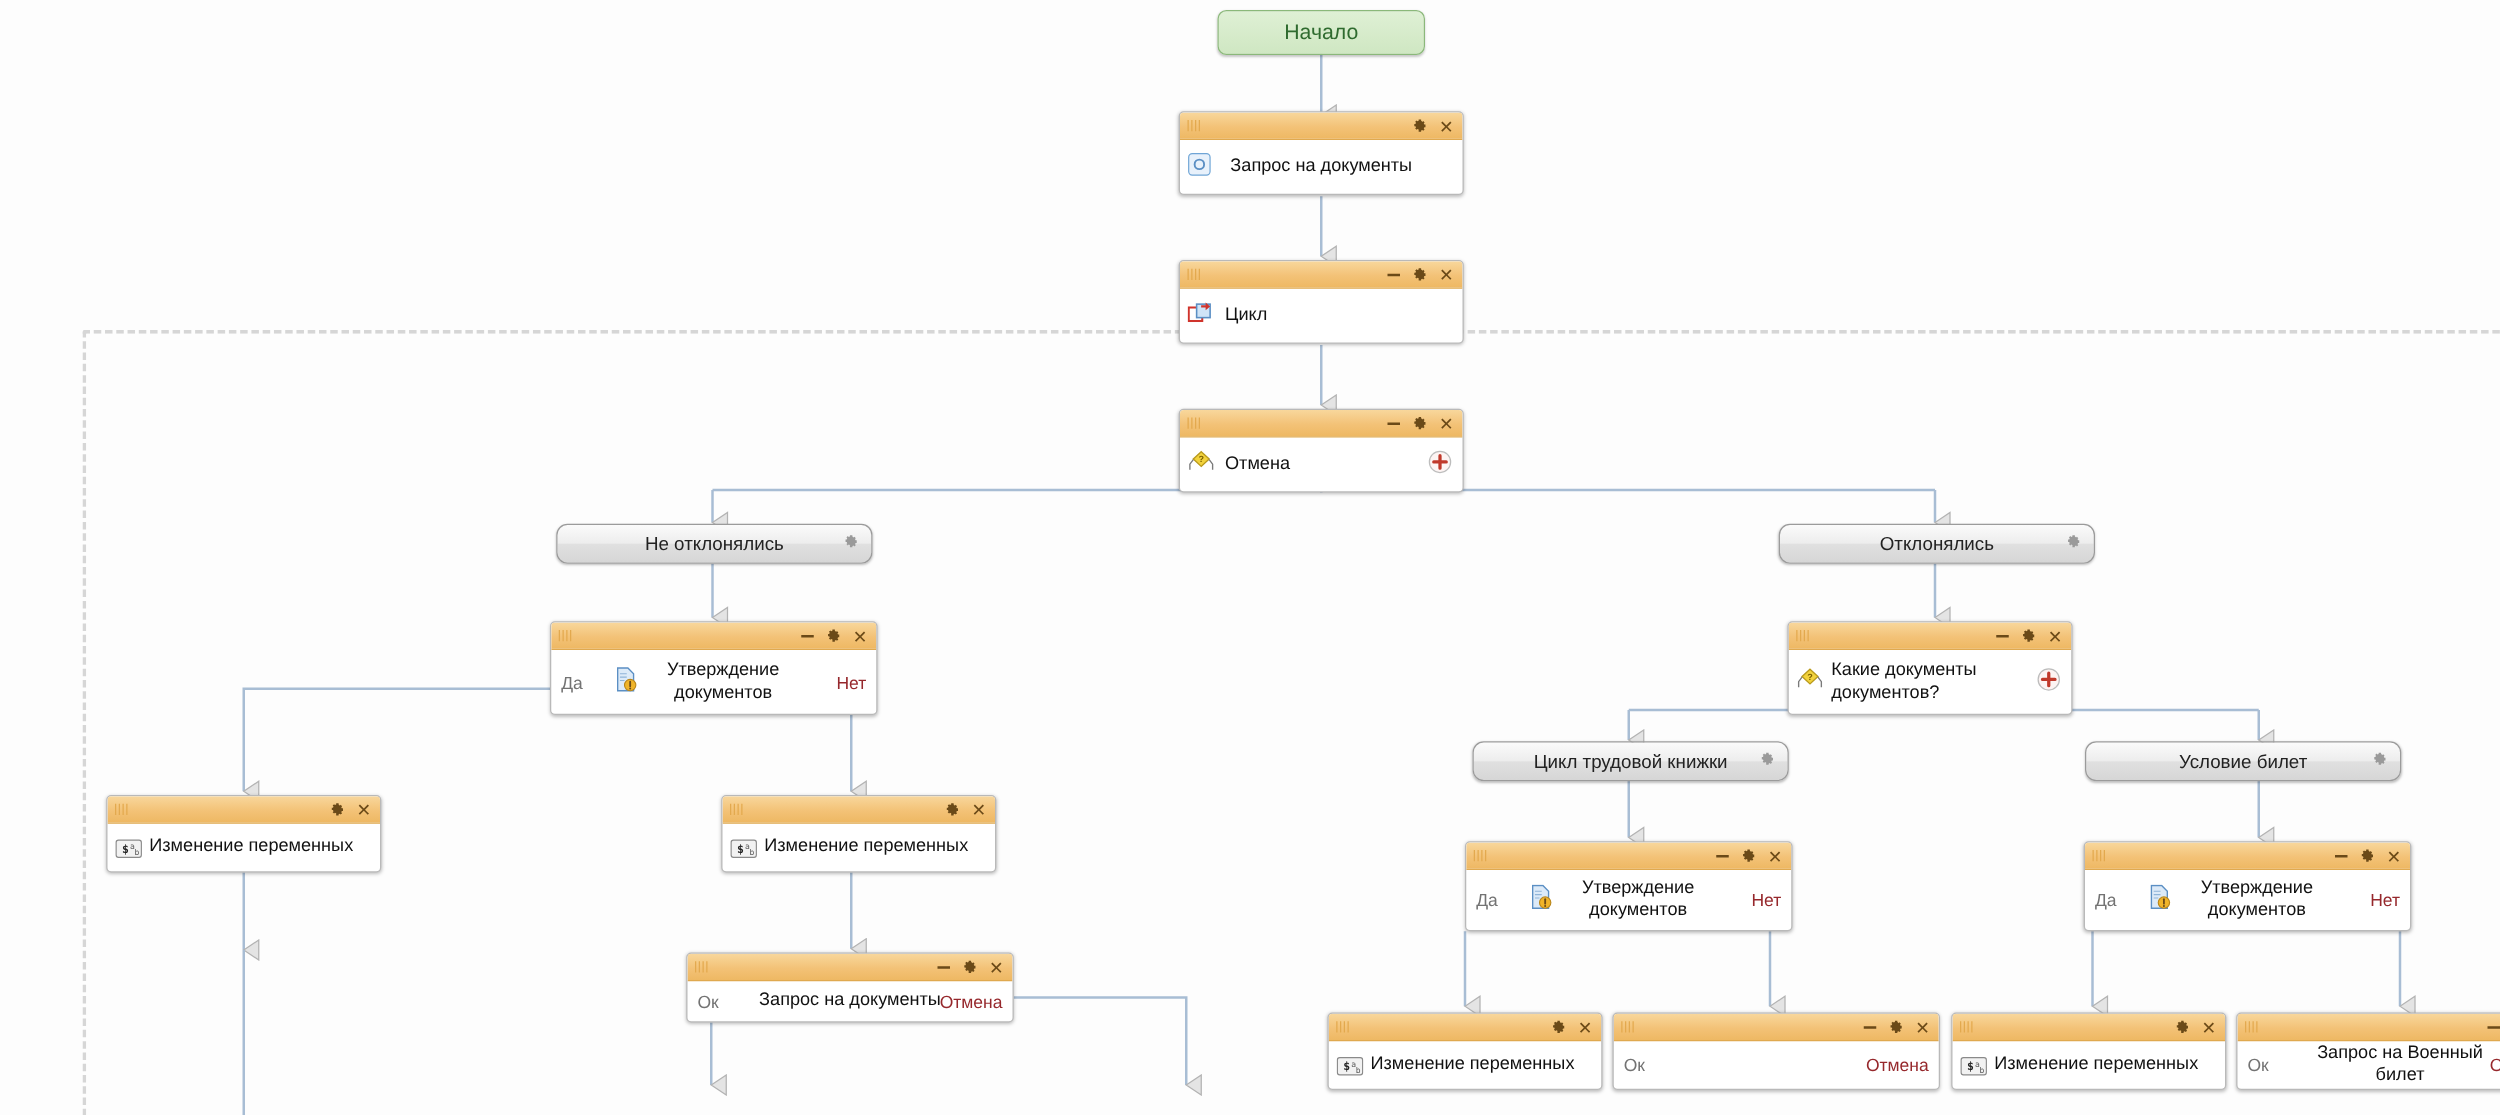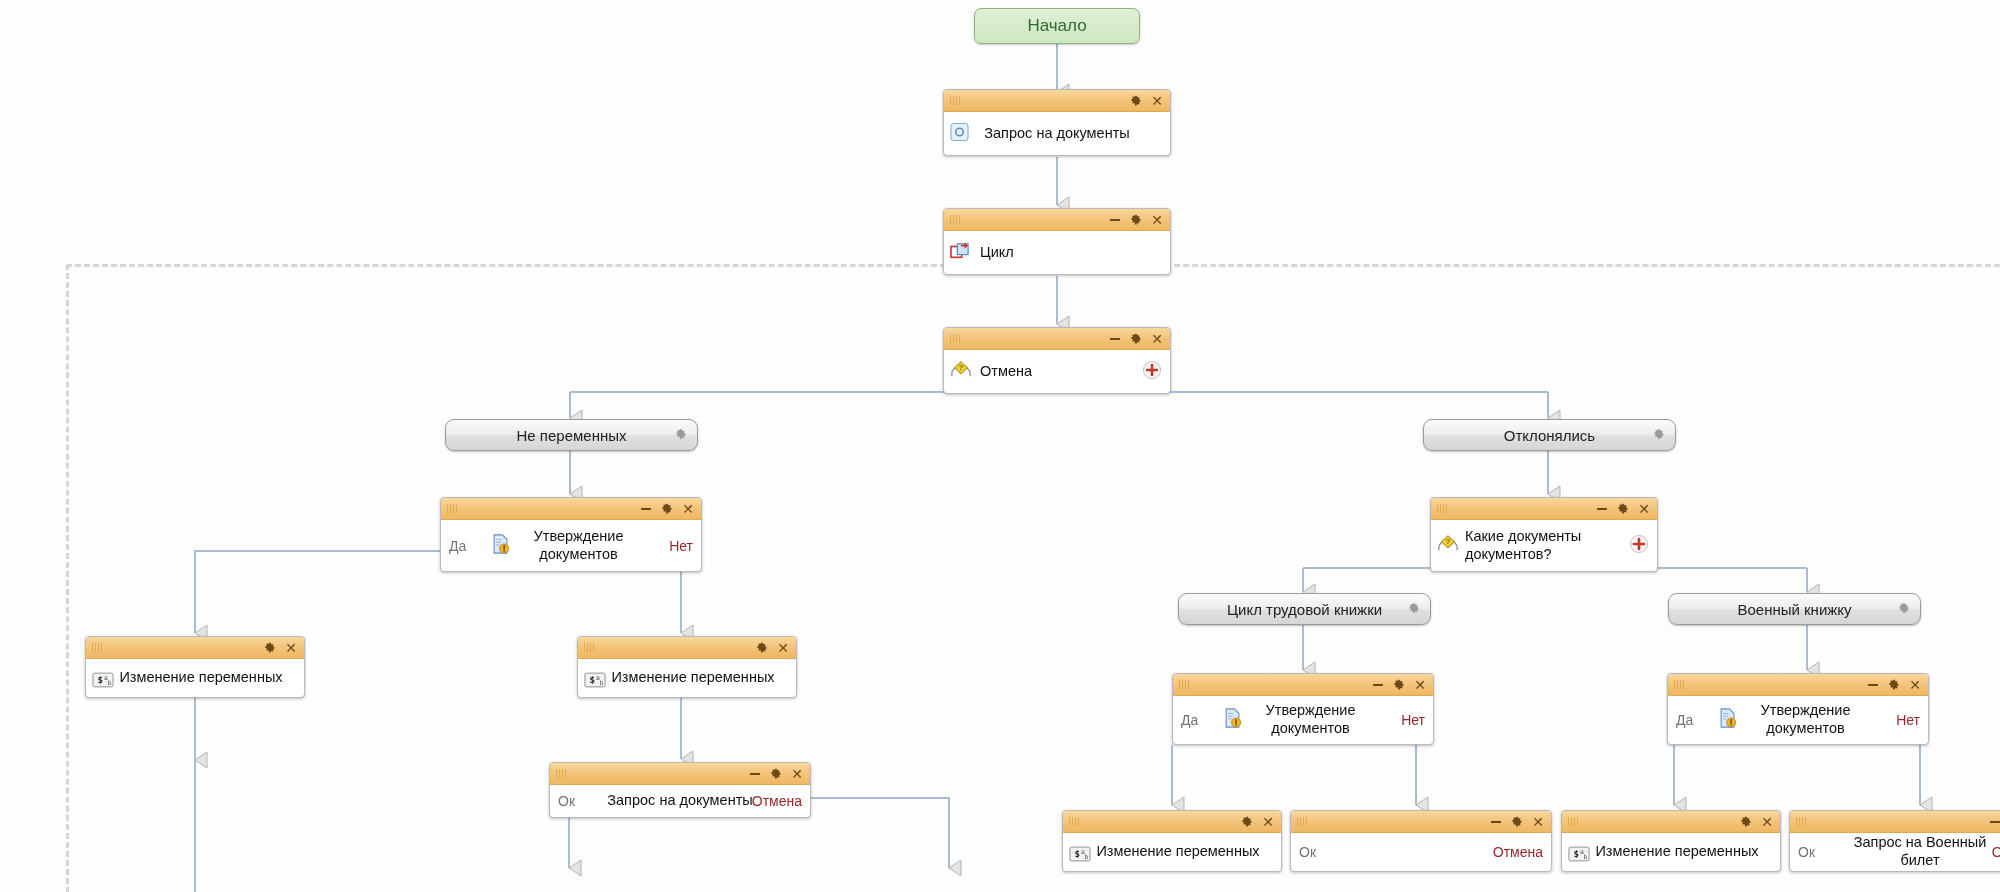--- a/index.html
+++ b/index.html
@@ -248,21 +248,21 @@
       <span class="plus-btn">
         <svg width="20" height="20" viewBox="0 0 20 20">
             <circle cx="10" cy="10" r="8.5" fill="#fdf4f3" stroke="#bdbdbd"></circle>
             <path d="M10 5 L10 15 M5 10 L15 10" stroke="#c0392b" stroke-width="2.6" stroke-linecap="round"></path>
           </svg>
       </span>
     </div>
   </div>
 
   <div class="pill" style="left:401px;top:419px;width:253px;height:32px;">
-    <span>Не переменных</span>
+    <span>Не отклонялись</span>
     <span class="pill-gear">
       <svg width="13" height="13" viewBox="0 0 16 16">
           <path fill="#9a9a9a" d="M8 5.2A2.8 2.8 0 1 0 8 10.8 2.8 2.8 0 0 0 8 5.2zm0 4.3A1.5 1.5 0 1 1 8 6.5a1.5 1.5 0 0 1 0 3zM14 7h-1.2a4.9 4.9 0 0 0-.5-1.2l.85-.85-1.4-1.4-.85.85A4.9 4.9 0 0 0 9.7 3.2V2H7.3v1.2c-.43.1-.83.27-1.2.5l-.85-.85-1.4 1.4.85.85c-.23.37-.4.77-.5 1.2H3v2.4h1.2c.1.43.27.83.5 1.2l-.85.85 1.4 1.4.85-.85c.37.23.77.4 1.2.5V14h2.4v-1.2c.43-.1.83-.27 1.2-.5l.85.85 1.4-1.4-.85-.85c.23-.37.4-.77.5-1.2H14z"></path>
         </svg>
     </span>
   </div>
 
   <div class="pill" style="left:1379px;top:419px;width:253px;height:32px;">
     <span>Отклонялись</span>
     <span class="pill-gear">
@@ -350,21 +350,21 @@
   <div class="pill" style="left:1134px;top:593px;width:253px;height:32px;">
     <span>Цикл трудовой книжки</span>
     <span class="pill-gear">
       <svg width="13" height="13" viewBox="0 0 16 16">
           <path fill="#9a9a9a" d="M8 5.2A2.8 2.8 0 1 0 8 10.8 2.8 2.8 0 0 0 8 5.2zm0 4.3A1.5 1.5 0 1 1 8 6.5a1.5 1.5 0 0 1 0 3zM14 7h-1.2a4.9 4.9 0 0 0-.5-1.2l.85-.85-1.4-1.4-.85.85A4.9 4.9 0 0 0 9.7 3.2V2H7.3v1.2c-.43.1-.83.27-1.2.5l-.85-.85-1.4 1.4.85.85c-.23.37-.4.77-.5 1.2H3v2.4h1.2c.1.43.27.83.5 1.2l-.85.85 1.4 1.4.85-.85c.37.23.77.4 1.2.5V14h2.4v-1.2c.43-.1.83-.27 1.2-.5l.85.85 1.4-1.4-.85-.85c.23-.37.4-.77.5-1.2H14z"></path>
         </svg>
     </span>
   </div>
 
   <div class="pill" style="left:1624px;top:593px;width:253px;height:32px;">
-    <span>Военный книжку</span>
+    <span>Условие билет</span>
     <span class="pill-gear">
       <svg width="13" height="13" viewBox="0 0 16 16">
           <path fill="#9a9a9a" d="M8 5.2A2.8 2.8 0 1 0 8 10.8 2.8 2.8 0 0 0 8 5.2zm0 4.3A1.5 1.5 0 1 1 8 6.5a1.5 1.5 0 0 1 0 3zM14 7h-1.2a4.9 4.9 0 0 0-.5-1.2l.85-.85-1.4-1.4-.85.85A4.9 4.9 0 0 0 9.7 3.2V2H7.3v1.2c-.43.1-.83.27-1.2.5l-.85-.85-1.4 1.4.85.85c-.23.37-.4.77-.5 1.2H3v2.4h1.2c.1.43.27.83.5 1.2l-.85.85 1.4 1.4.85-.85c.37.23.77.4 1.2.5V14h2.4v-1.2c.43-.1.83-.27 1.2-.5l.85.85 1.4-1.4-.85-.85c.23-.37.4-.77.5-1.2H14z"></path>
         </svg>
     </span>
   </div>
 
   <div class="node" style="left:41px;top:636px;width:220px;height:62px;">
     <div class="titlebar">
       <span class="grip">

